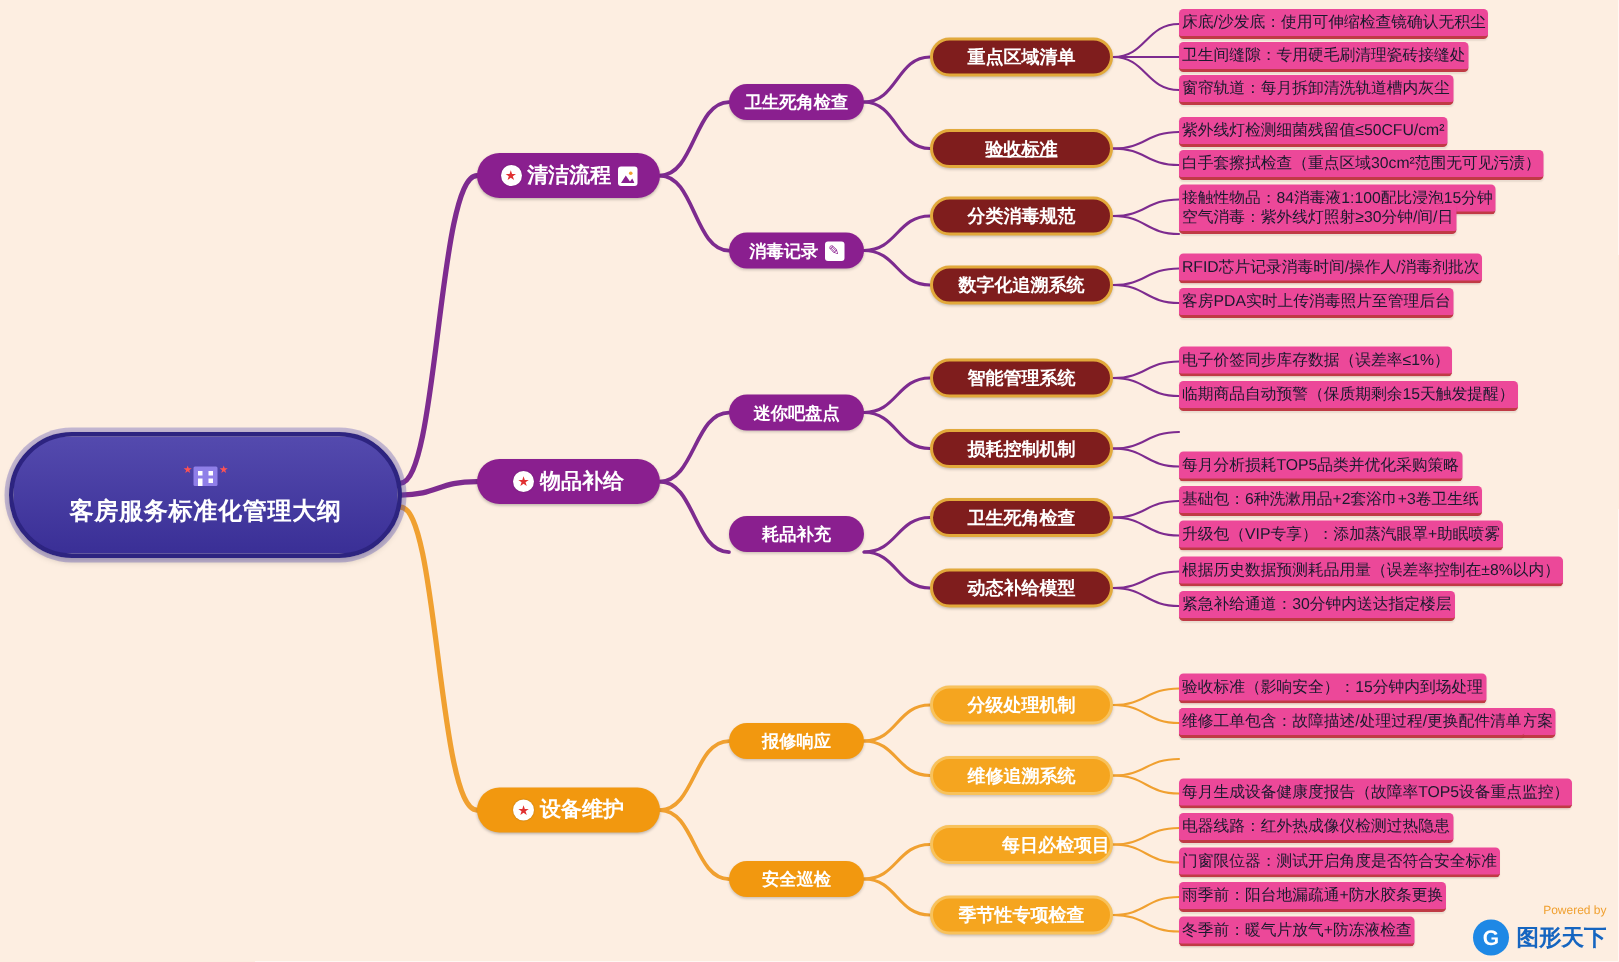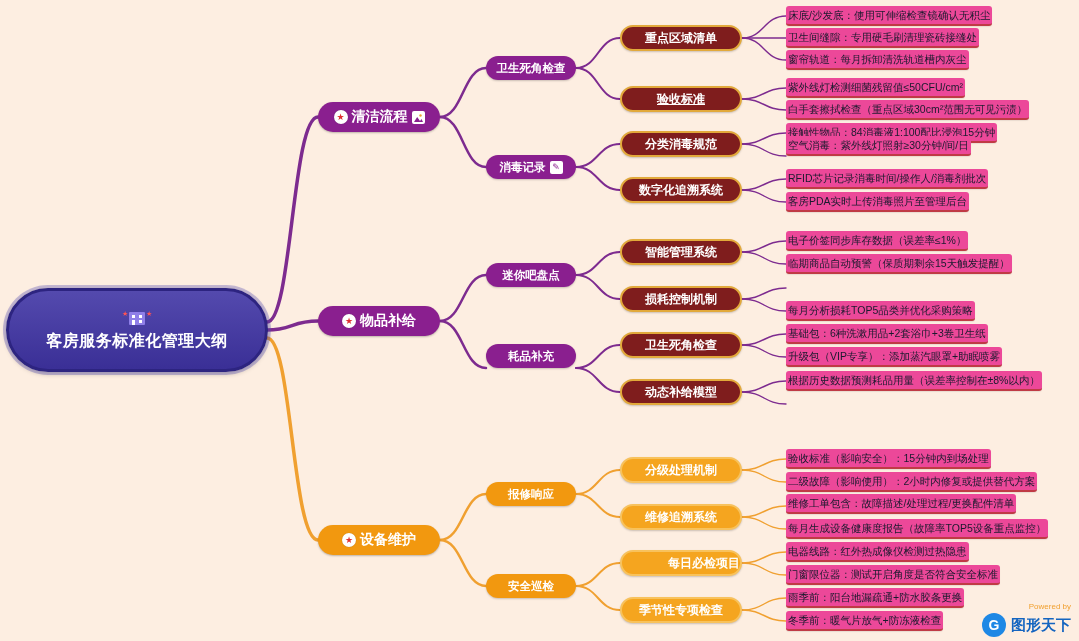--- a/index.html
+++ b/index.html
@@ -226,24 +226,25 @@
   <div class="leaf" style="top:136px;">空气消毒：紫外线灯照射≥30分钟/间/日</div>
   <div class="leaf" style="top:169px;">RFID芯片记录消毒时间/操作人/消毒剂批次</div>
   <div class="leaf" style="top:192px;">客房PDA实时上传消毒照片至管理后台</div>
 
   <div class="leaf" style="top:231px;">电子价签同步库存数据（误差率≤1%）</div>
   <div class="leaf" style="top:254px;">临期商品自动预警（保质期剩余15天触发提醒）</div>
   <div class="leaf" style="top:301px;">每月分析损耗TOP5品类并优化采购策略</div>
   <div class="leaf" style="top:324px;">基础包：6种洗漱用品+2套浴巾+3卷卫生纸</div>
   <div class="leaf" style="top:347px;">升级包（VIP专享）：添加蒸汽眼罩+助眠喷雾</div>
   <div class="leaf" style="top:371px;">根据历史数据预测耗品用量（误差率控制在±8%以内）</div>
+  <div class="leaf" style="top:394px;">紧急补给通道：30分钟内送达指定楼层</div>
 
   <div class="leaf" style="top:449px;">验收标准（影响安全）：15分钟内到场处理</div>
   <div class="leaf" style="top:472px;">二级故障（影响使用）：2小时内修复或提供替代方案</div>
-  <div class="leaf" style="top:494px;">维修工单包含：故障描述/处理过程/更换配件清单</div>
+  <div class="leaf" style="top:472px;">维修工单包含：故障描述/处理过程/更换配件清单</div>
   <div class="leaf" style="top:519px;">每月生成设备健康度报告（故障率TOP5设备重点监控）</div>
   <div class="leaf" style="top:542px;">电器线路：红外热成像仪检测过热隐患</div>
   <div class="leaf" style="top:565px;">门窗限位器：测试开启角度是否符合安全标准</div>
   <div class="leaf" style="top:588px;">雨季前：阳台地漏疏通+防水胶条更换</div>
   <div class="leaf" style="top:611px;">冬季前：暖气片放气+防冻液检查</div>
 
   <div class="footer">
     <div class="powered">Powered by</div>
     <div class="brandrow">
       <span class="logo-circle">G</span>

